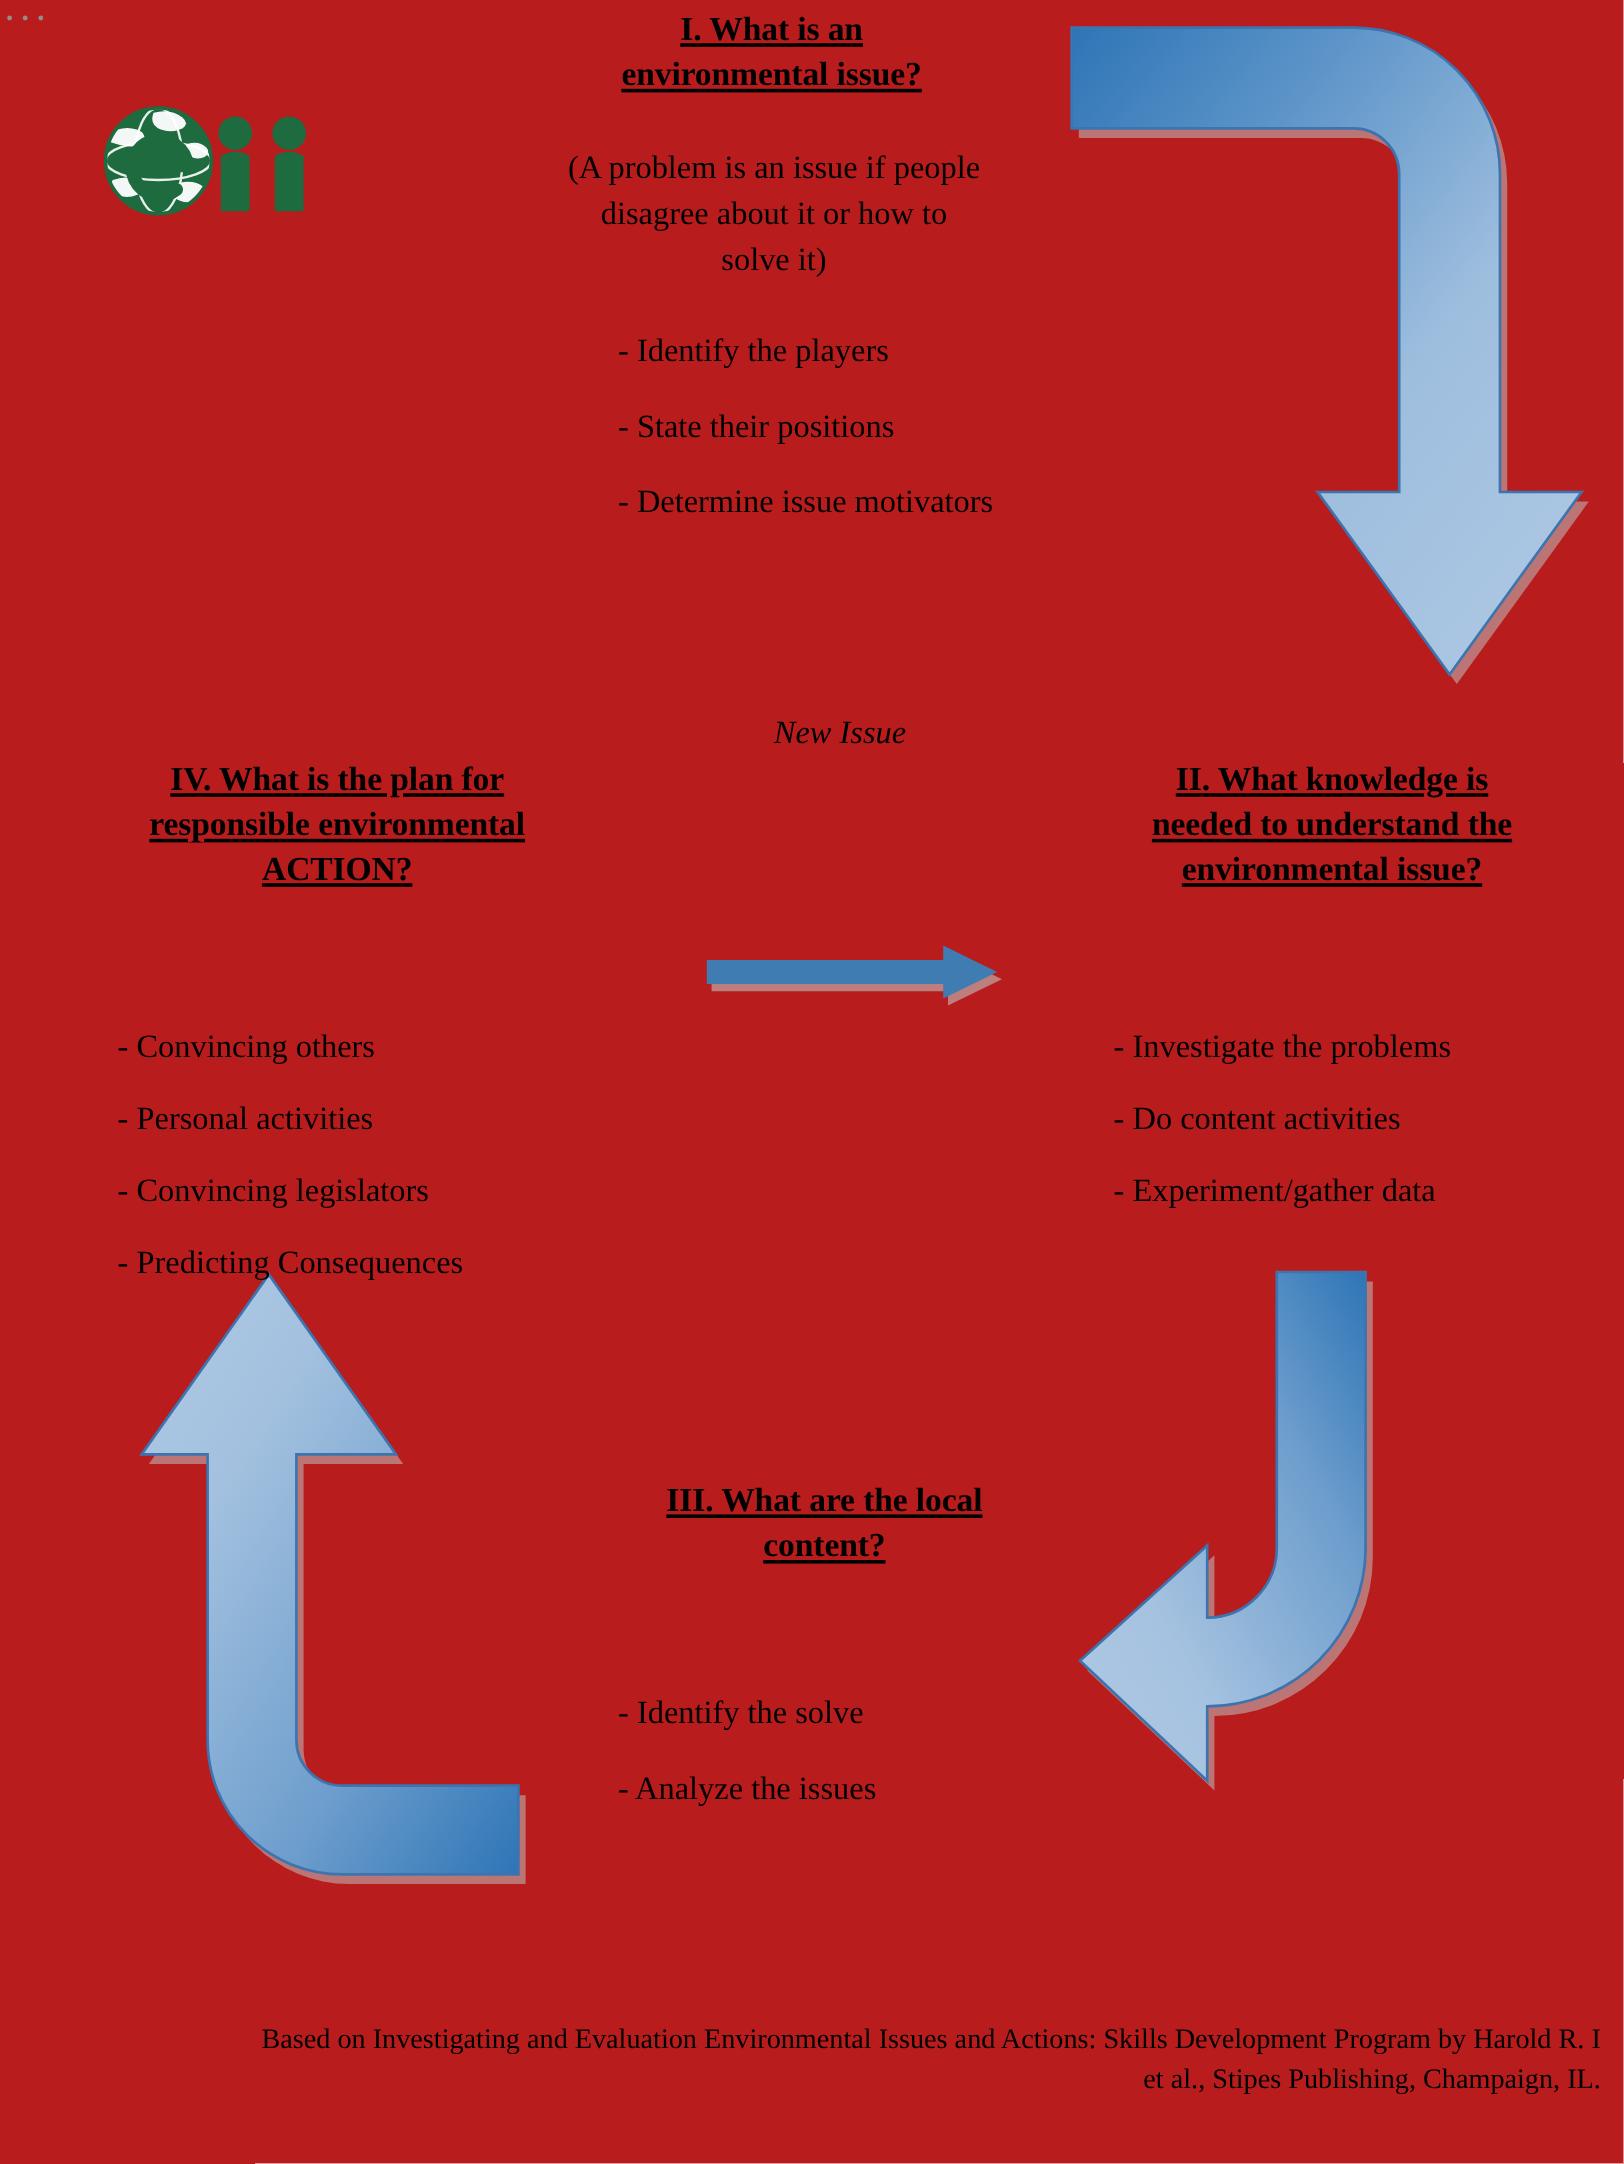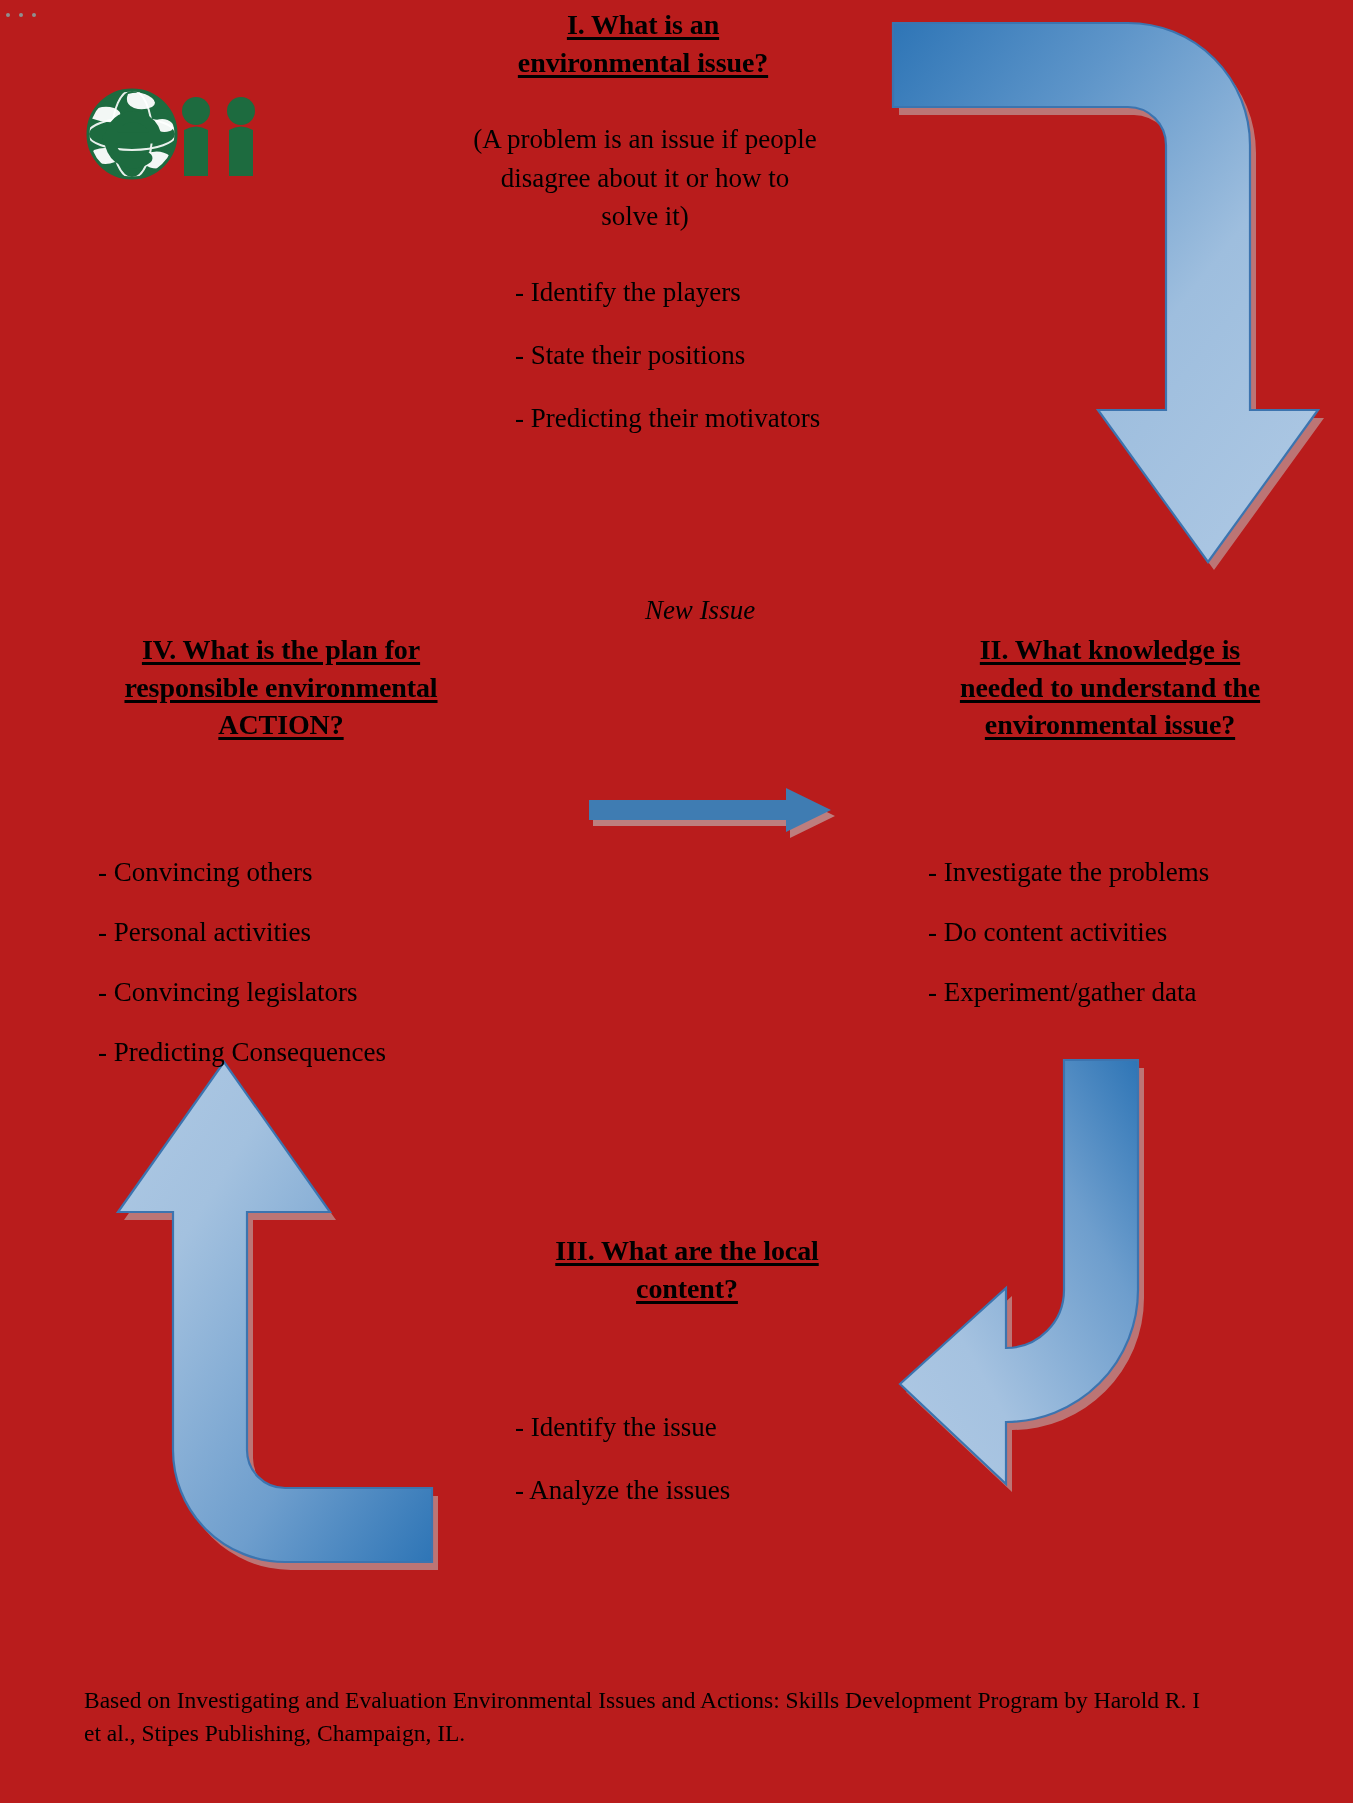--- a/index.html
+++ b/index.html
@@ -83,21 +83,21 @@
     font-style: italic;
     font-size: 27px;
     text-align: center;
     white-space: nowrap;
   }
 
   .footer {
     position: absolute;
     font-size: 23.5px;
     line-height: 1.42;
-    text-align: left;
+    text-align: right;
   }
 
   
   .arrows {
     position: absolute;
     left: 0;
     top: 0;
     width: 1353px;
     height: 1803px;
     pointer-events: none;
@@ -267,21 +267,21 @@
   <div class="block heading" style="left:468px; top:6px; width:350px;">
     <span class="u">I. What is an</span><br>
     <span class="u">environmental  issue?</span>
   </div>
 
   <div class="block note" style="left:470px; top:120px; width:350px;">(A problem is an issue if people disagree about it or how to solve it)</div>
 
   <div class="block bullets" style="left:515px; top:275px; width:400px;">
     <div class="item">- Identify the players</div>
     <div class="item">- State their positions</div>
-    <div class="item">- Predicting their motivators</div>
+    <div class="item">- Determine issue motivators</div>
   </div>
 
   <div class="block newissue" style="left:570px; top:595px; width:260px;">New Issue</div>
 
   <div class="block heading" style="left:90px; top:631px; width:382px;">
     <span class="u">IV. What is the plan for</span><br>
     <span class="u">responsible environmental</span><br>
     <span class="u">ACTION?</span>
   </div>
 
@@ -303,21 +303,21 @@
     <div class="item">- Do content activities</div>
     <div class="item">- Experiment/gather data</div>
   </div>
 
   <div class="block heading" style="left:512px; top:1232px; width:350px;">
     <span class="u">III. What are the local</span><br>
     <span class="u">content?</span>
   </div>
 
   <div class="block bullets" style="left:515px; top:1410px; width:420px;">
-    <div class="item">- Identify the issue</div>
+    <div class="item">- Identify the solve</div>
     <div class="item">- Analyze the issues</div>
   </div>
 
   <div class="footer" style="left:84px; top:1684px; width:1250px;">
     <div>Based on Investigating and Evaluation Environmental Issues and Actions: Skills Development Program by Harold R. I</div>
     <div>et al., Stipes Publishing, Champaign, IL.</div>
   </div>
 
 </div>
 

